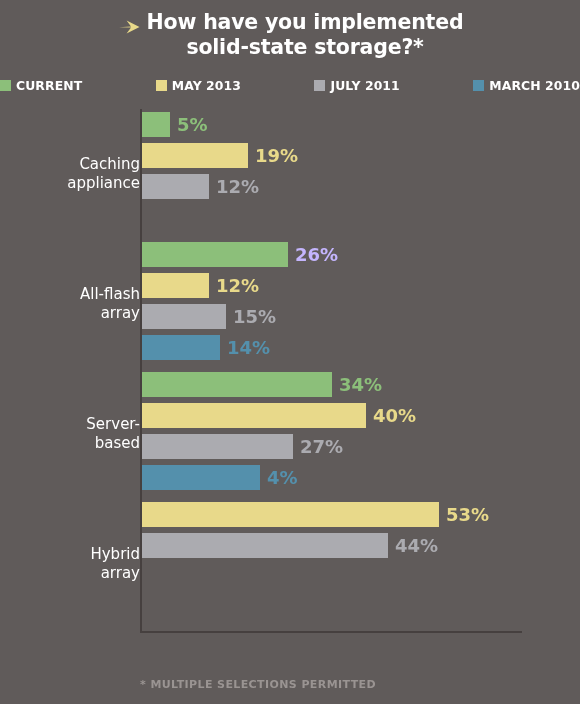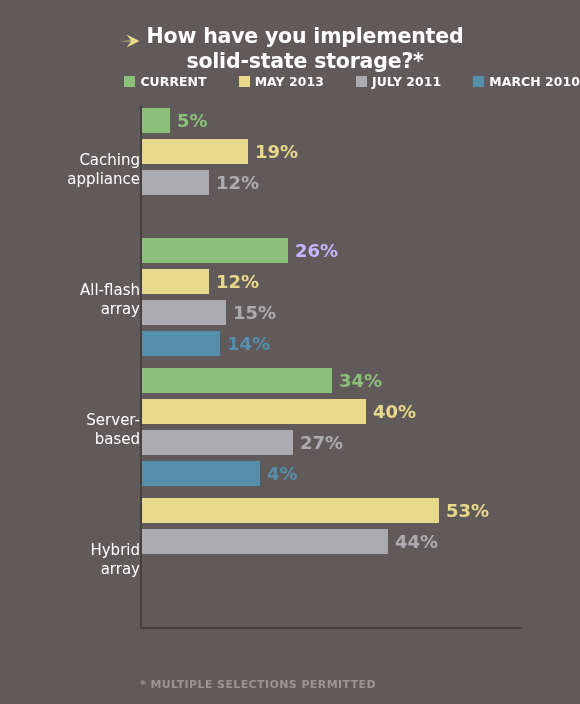--- a/index.html
+++ b/index.html
@@ -10,21 +10,21 @@
     width: 580px;
     height: 704px;
     background: #605B5A;
     font-family: "DejaVu Sans", sans-serif;
     overflow: hidden;
     position: relative;
   }
 
   
   .title-block {
-    padding-top: 24px;
+    padding-top: 10px;
     text-align: center;
     position: relative;
   }
   .title-row {
     display: flex;
     justify-content: center;
     align-items: flex-start;
   }
   .arrow-icon {
     flex: 0 0 auto;
@@ -39,24 +39,24 @@
     font-weight: bold;
     line-height: 25px;
     letter-spacing: -0.2px;
     max-width: 360px;
     text-align: center;
   }
 
   
   .legend {
     display: flex;
-    justify-content: flex-end;
+    justify-content: space-between;
     align-items: center;
-    margin-top: 0;
-    gap: 32px;
+    margin-top: 18px;
+    gap: 20px;
   }
   .legend-item {
     display: flex;
     align-items: center;
   }
   .legend-swatch {
     width: 11px;
     height: 11px;
     margin-right: 5px;
     display: inline-block;

